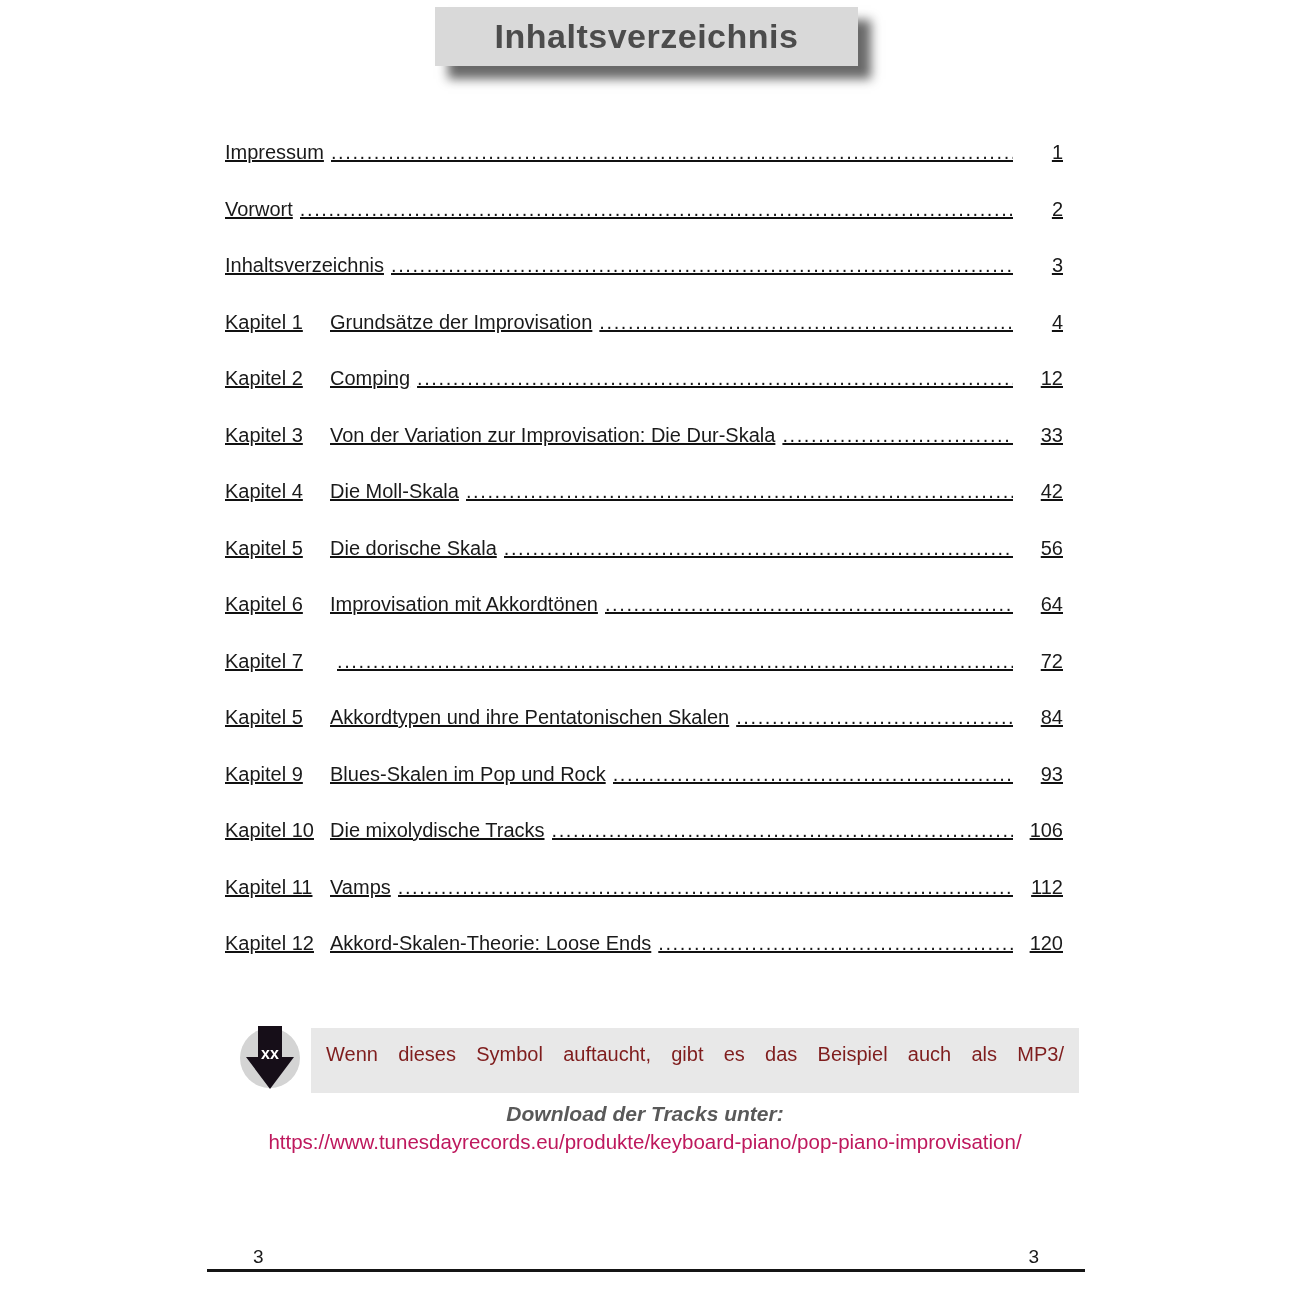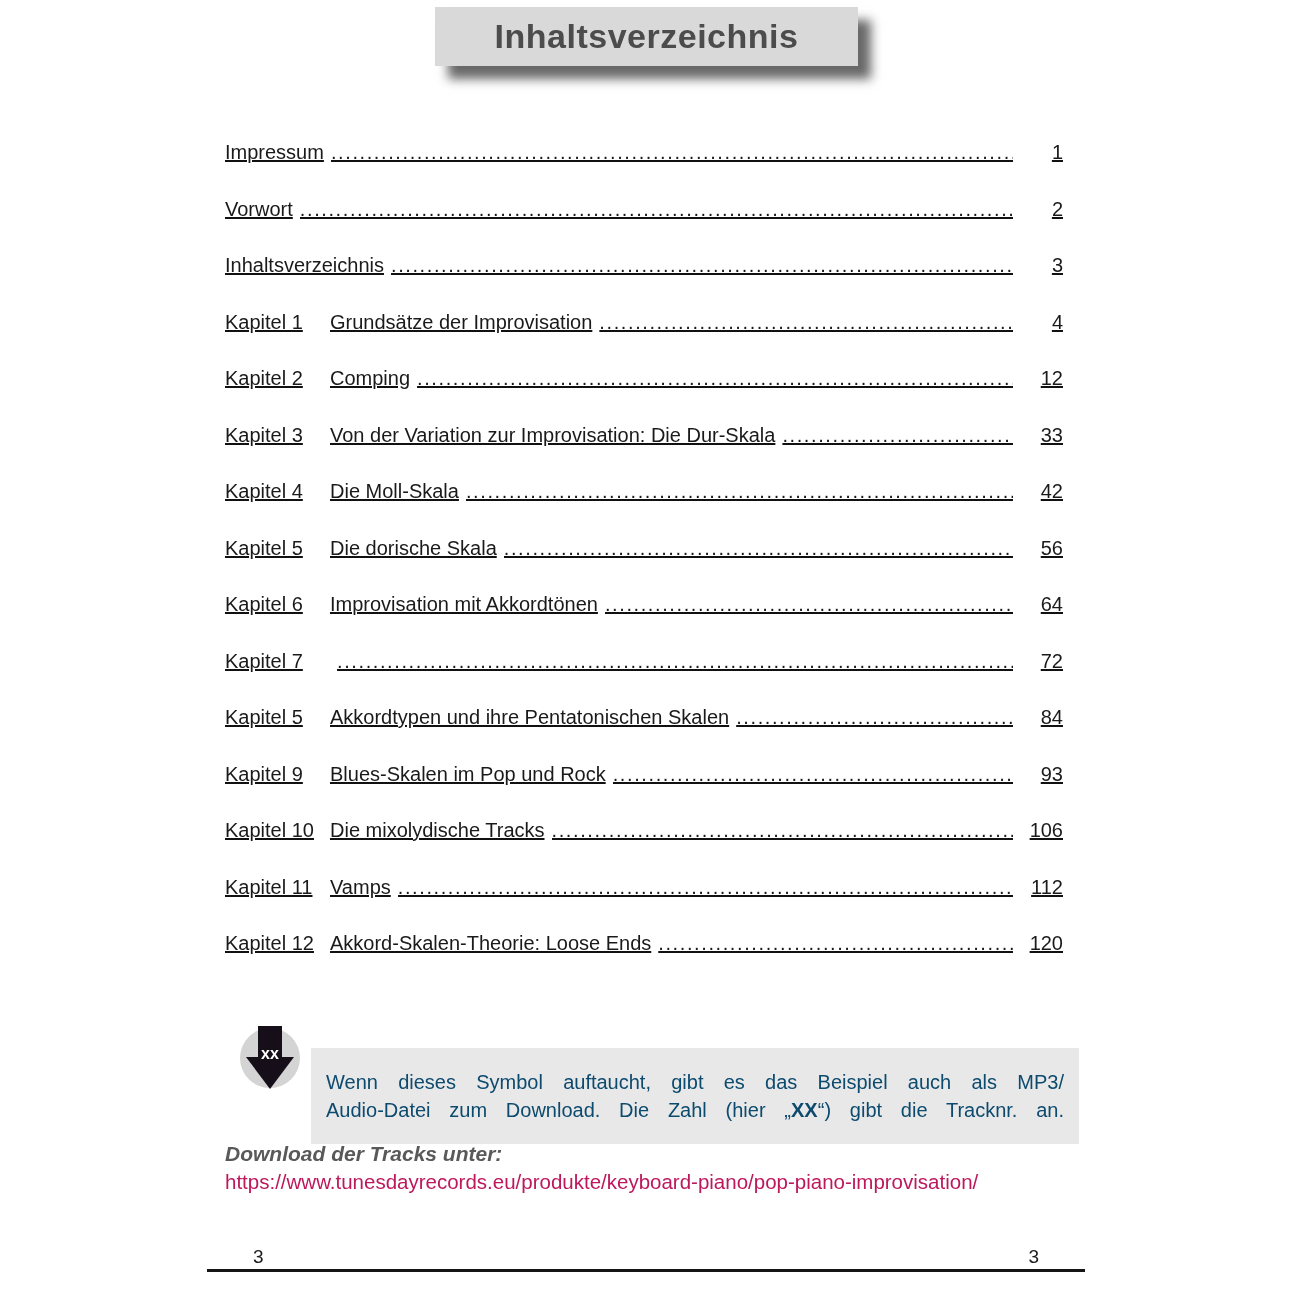--- a/index.html
+++ b/index.html
@@ -32,27 +32,27 @@
   .toc-leader::after {
     content:"..................................................................................................................................................................";
     letter-spacing:1.6px; color:#1a1a1a;
   }
   .toc-page { flex:0 0 46px; text-align:right; white-space:nowrap; }
 
   
   .note { position:absolute; left:239px; top:1028px; width:840px; display:flex; }
   .note-icon { flex:0 0 62px; margin-top:-3px; margin-right:10px; }
   .note-box {
-    flex:1 1 auto; background:#e8e8e8; padding:20px 15px;
-    font-size:20px; line-height:28px; color:#0c4a6e;margin-top:20px;
+    flex:1 1 auto; background:#e8e8e8; padding:12px 15px;
+    font-size:20px; line-height:28px; color:#7f1d1d;
   }
   .note-line { text-align:justify; text-align-last:justify; white-space:normal; }
 
   
-  .download { position:absolute; left:225px; top:1142px; width:840px; }
+  .download { position:absolute; left:225px; top:1102px; width:840px;text-align:center; }
   .download-label { font-size:21px; font-weight:bold; font-style:italic; color:#595959; }
   .download-url { font-size:20.5px; color:#be185d; margin-top:4px; }
 
   
   .footer { position:absolute; left:207px; top:1246px; width:878px; }
   .footer-pages {
     display:flex; justify-content:space-between; padding:0 46px;
     font-size:19px; color:#1a1a1a; line-height:22px;
   }
   .footer-rule { border-top:3px solid #151515; margin-top:1px; }
@@ -160,21 +160,20 @@
   </div>
 
   <div class="note">
     <svg class="note-icon" width="62" height="68" viewBox="0 0 62 68" xmlns="http://www.w3.org/2000/svg">
       <circle cx="31" cy="33" r="30" fill="#d4d4d4"></circle>
       <path d="M19 1 L43 1 L43 32 L55 32 L31 64 L7 32 L19 32 Z" fill="#160e18"></path>
       <text x="31" y="34" text-anchor="middle" font-family="Liberation Sans, DejaVu Sans, sans-serif" font-size="16" font-weight="bold" fill="#ffffff">xx</text>
     </svg>
     <div class="note-box">
       <div class="note-line">Wenn dieses Symbol auftaucht, gibt es das Beispiel auch als MP3/</div>
-      <div class="note-line"><span>Audio-Datei zum Download. Die Zahl (hier „</span><b>XX</b><span>“) gibt die Tracknr. an.</span></div>
     </div>
   </div>
 
   <div class="download">
     <div class="download-label">Download der Tracks unter:</div>
     <div class="download-url">https://www.tunesdayrecords.eu/produkte/keyboard-piano/pop-piano-improvisation/</div>
   </div>
 
   <div class="footer">
     <div class="footer-pages">

